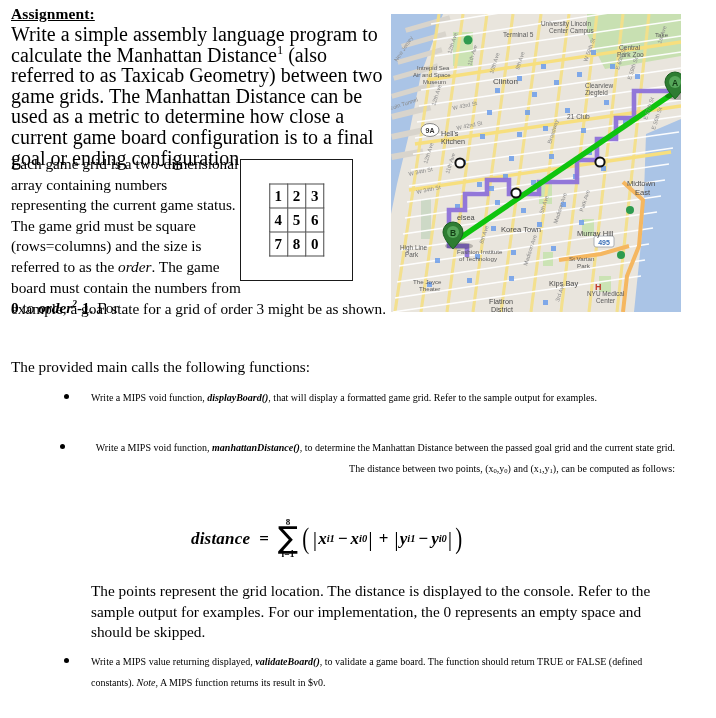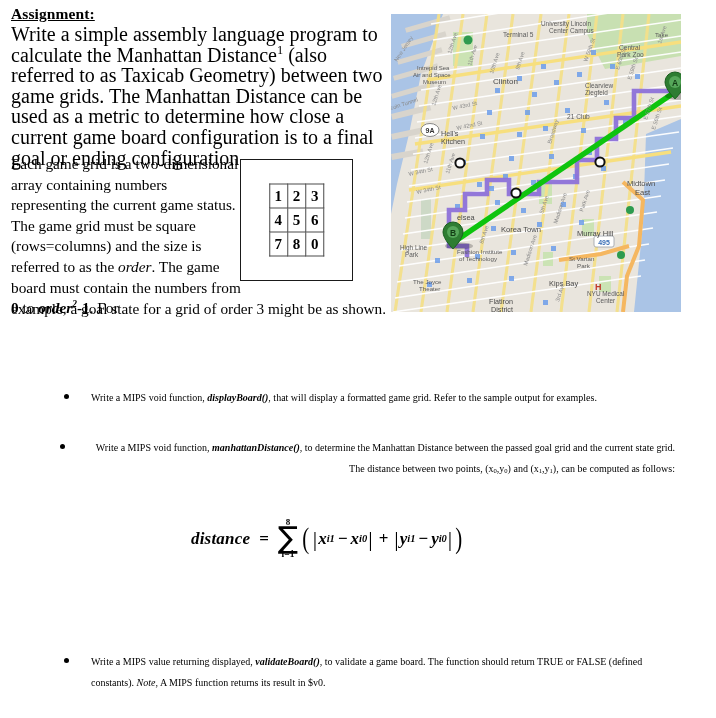--- a/index.html
+++ b/index.html
@@ -449,20 +449,21 @@
           <text transform="translate(228,56) rotate(-72)">E 60th St</text>
           <text transform="translate(240,66) rotate(-72)">E 59th St</text>
           <text transform="translate(256,106) rotate(-72)">E 57th St</text>
           <text transform="translate(264,116) rotate(-72)">E 56th St</text>
           <text transform="translate(270,30) rotate(-72)">1st Ave</text>
         </g>
       </g>
     </svg>
   </div>
 
+  <div class="provided-line">The provided main calls the following functions:</div>
 
   <div class="bullet-item b1">
     <span class="bullet-dot"></span>
     <span class="bullet-text">
       <span>Write a MIPS void function, </span><span class="bi">displayBoard()</span><span>, that will display a formatted game grid.  Refer to the  sample output for examples.</span>
     </span>
   </div>
 
   <div class="bullet-item b2">
     <span class="bullet-dot"></span>
@@ -491,20 +492,21 @@
     <span class="abs-bar">|</span>
     <span class="f-var">y</span>
       <span class="f-sub">i1</span>
     <span class="f-minus">−</span>
     <span class="f-var">y</span>
       <span class="f-sub">i0</span>
     <span class="abs-bar">|</span>
     <span class="paren">)</span>
   </div>
 
+  <div class="sub-para">The points represent the grid location.  The distance is displayed to the console.  Refer to the sample output for examples.  For our implementation, the 0 represents an empty space and should be skipped.</div>
 
   <div class="bullet-item b3">
     <span class="bullet-dot"></span>
     <span class="bullet-text">
       <span>Write a MIPS value returning displayed, </span><span class="bi">validateBoard()</span><span>, to validate a game board.  The function should return TRUE or FALSE (defined constants).  </span><span class="i">Note</span><span>, A MIPS function returns its result in $v0.</span>
     </span>
   </div>
 
 </div>
 

